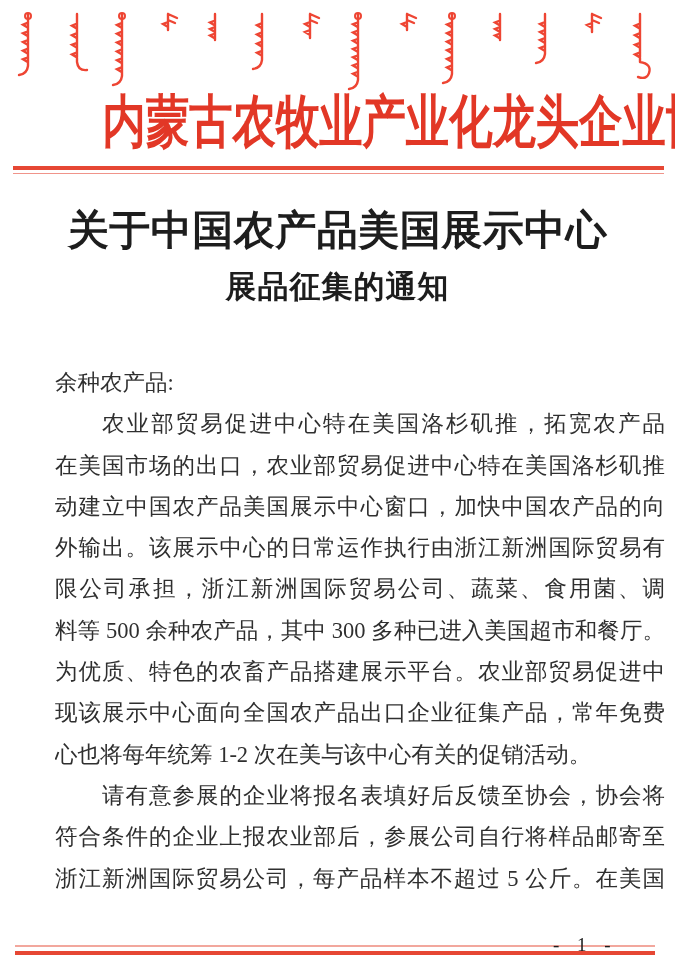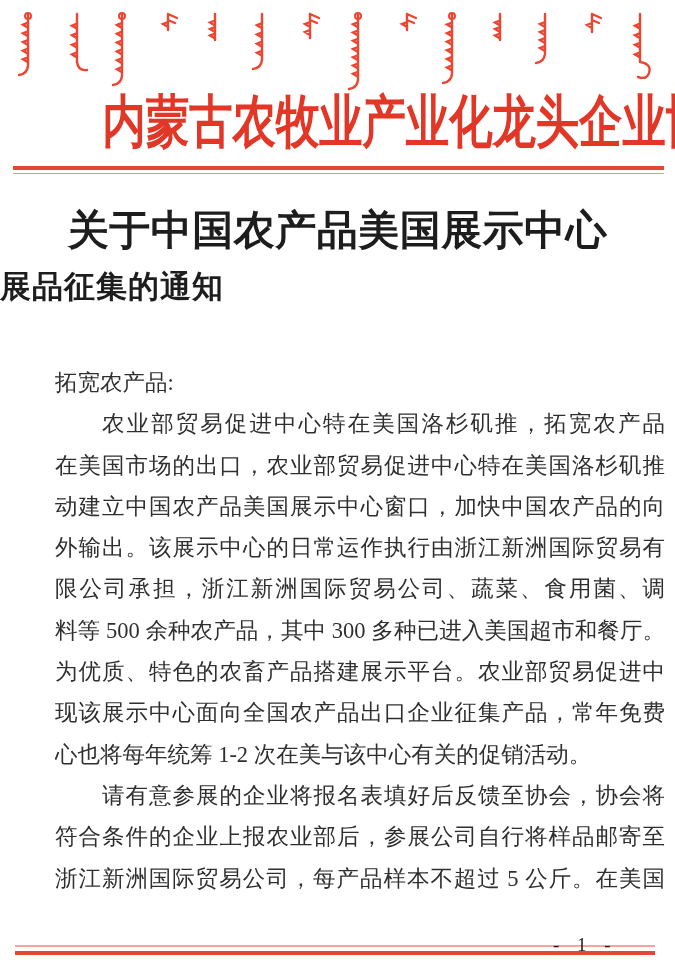--- a/index.html
+++ b/index.html
@@ -57,21 +57,21 @@
     text-align: center;
     font-size: 41px;
     font-weight: bold;
     letter-spacing: 0.5px;
     color: #1d1d1d;
   }
   .doc-title-2 {
     position: absolute;
     left: 0; top: 266px;
     width: 675px;
-    text-align: left;
+    text-align: center;
     font-size: 31px;
     font-weight: bold;
     letter-spacing: 1px;
     color: #1d1d1d;
   }
 
   
   .body-block {
     position: absolute;
     left: 55px; top: 362px;
@@ -147,21 +147,21 @@
     <span class="squeeze">内蒙古农牧业产业化龙头企业协会</span>
   </div>
 
   <div class="rule-thick-top"></div>
   <div class="rule-thin-top"></div>
 
   <div class="doc-title-1">关于中国农产品美国展示中心</div>
   <div class="doc-title-2">展品征集的通知</div>
 
   <div class="body-block">
-    <div class="salutation">拓宽农产品:</div>
+    <div class="salutation">余种农产品:</div>
     <div>
 
     <div class="body-line indent">农业部贸易促进中心特在美国洛杉矶推，拓宽农产品</div>
         <div class="body-line">在美国市场的出口，农业部贸易促进中心特在美国洛杉矶推</div>
         <div class="body-line">动建立中国农产品美国展示中心窗口，加快中国农产品的向</div>
         <div class="body-line">外输出。该展示中心的日常运作执行由浙江新洲国际贸易有</div>
         <div class="body-line">限公司承担，浙江新洲国际贸易公司、蔬菜、食用菌、调</div>
         <div class="body-line">料等 500 余种农产品，其中 300 多种已进入美国超市和餐厅。</div>
         <div class="body-line">为优质、特色的农畜产品搭建展示平台。农业部贸易促进中</div>
         <div class="body-line">现该展示中心面向全国农产品出口企业征集产品，常年免费</div>

